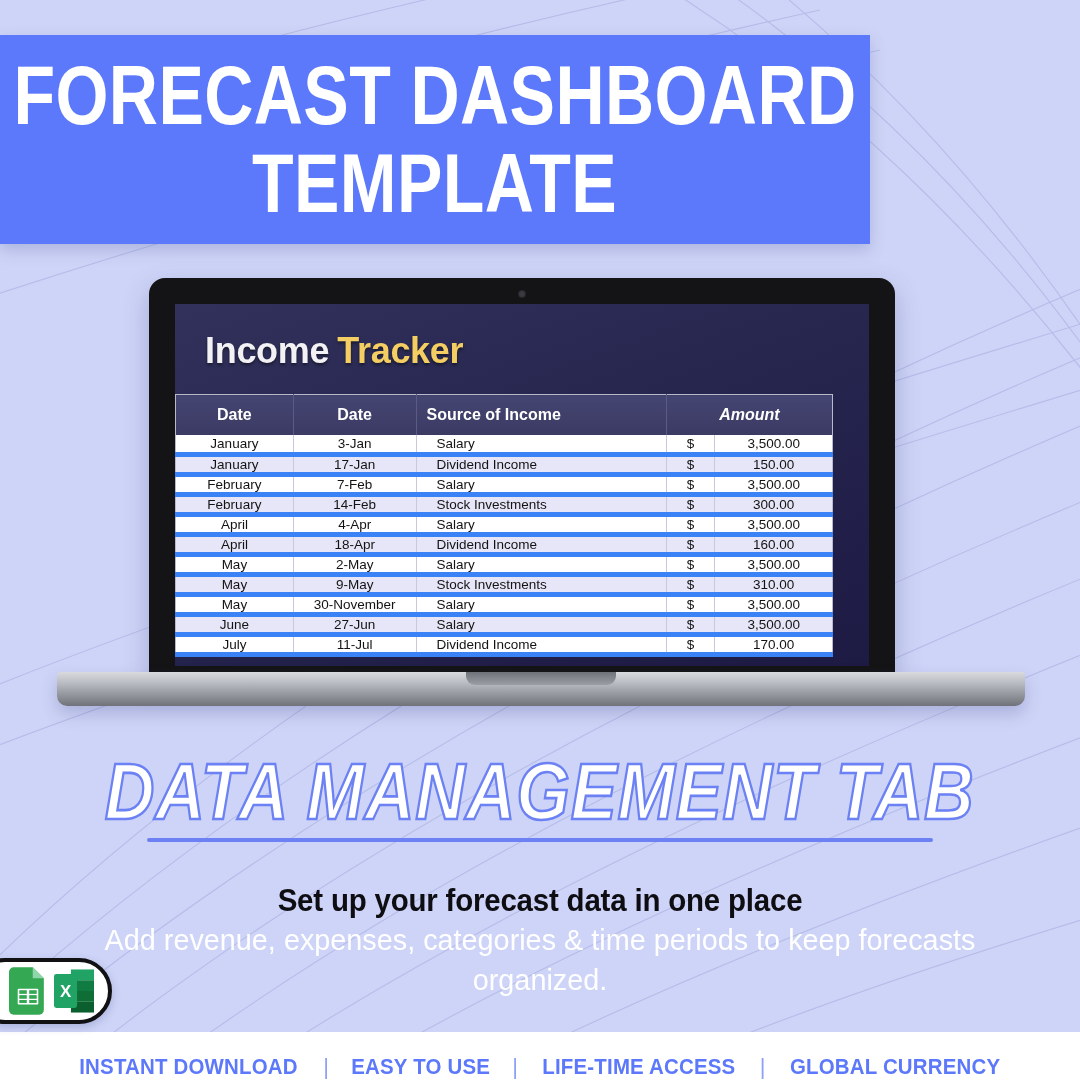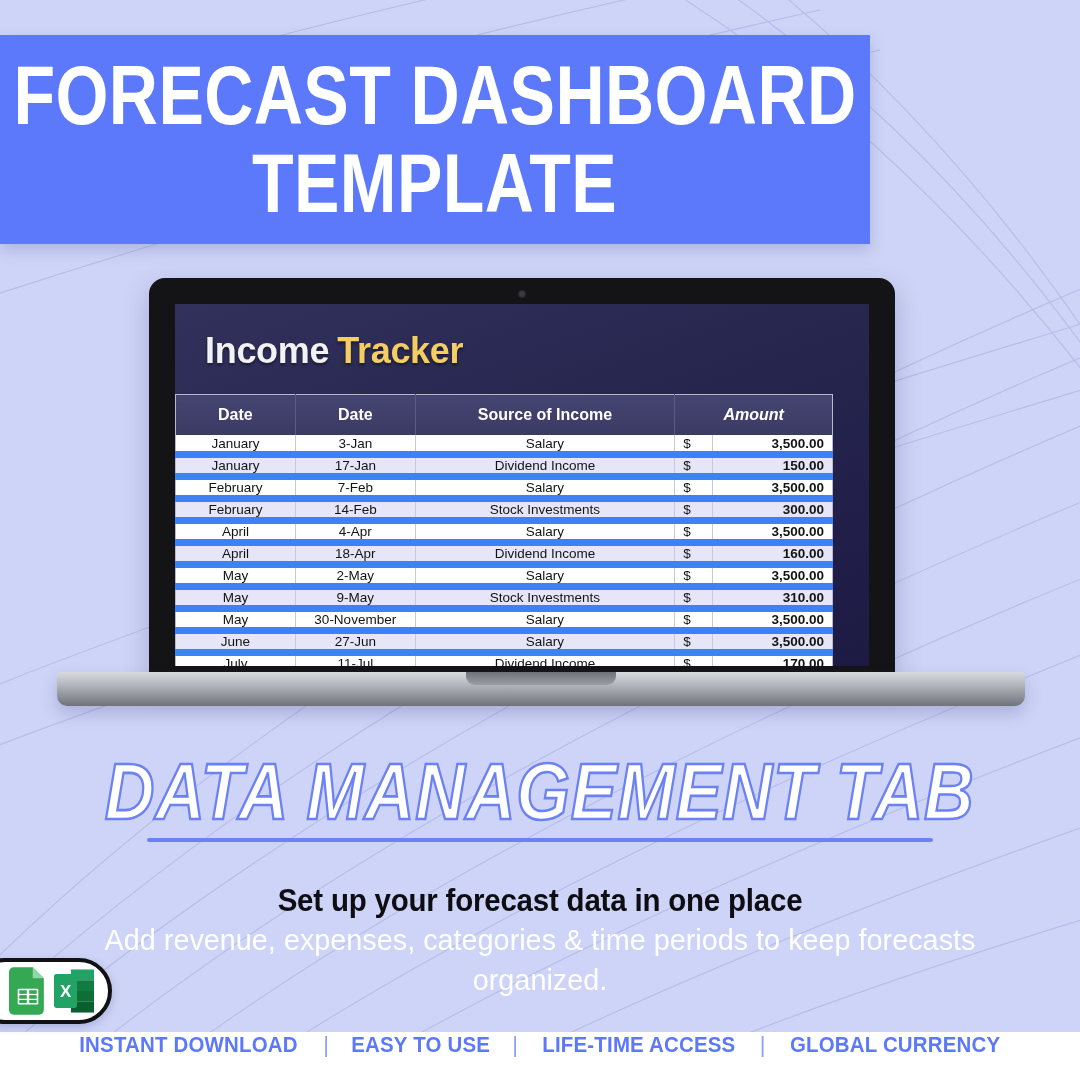--- a/index.html
+++ b/index.html
@@ -82,34 +82,34 @@
     background:#ffffff;
   }
   .sheet-table th {
     background:linear-gradient(180deg,#454572 0%,#3a3a63 100%);
     color:#ffffff; font-weight:700; font-size:16px;
     height:32px; padding:11px 10px;
     border-right:1px solid #5b5b86;
   }
   .sheet-table th:last-child { border-right:none;font-style:italic; }
   .sheet-table td {
-    height:19.7px; padding:0 8px;
+    height:19.7px; padding:0 20px;
     border-right:1px solid #c9c9da;
-    border-bottom:7px solid #3b82f6;
+    border-bottom:5px solid #3b82f6;
     white-space:nowrap; overflow:hidden;
   }
   .sheet-table td:last-child { border-right:none; }
   .sheet-table tbody tr:nth-child(even) { background:#e6e6f8; }
   .sheet-table tbody tr:nth-child(odd)  { background:#ffffff; }
 
   .c-month  { width:120px; text-align:center; }
   .c-date   { width:120px; text-align:center; }
-  .c-source { width:260px; text-align:center; padding-left:10px; }
+  .c-source { width:260px; text-align:left; padding-left:10px; }
   .c-cur    { width:38px;  text-align:left; padding-left:9px; }
-  .c-amt    { width:120px; text-align:right; padding-right:11px;font-weight:bold; }
+  .c-amt    { width:120px; text-align:center; padding-right:11px; }
 
   
   .outline-wrap {
     position:absolute; left:0; top:752px; width:1080px; z-index:4;
     text-align:center;
     font-style:italic;
   }
   .outline-title {
     display:inline-block;
     font-size:80px; font-weight:700; letter-spacing:1px;
@@ -145,21 +145,21 @@
     border-radius:34px;
     display:flex; align-items:center; justify-content:flex-end;
     gap:7px; padding-right:14px;
     box-shadow:0 3px 8px rgba(60,70,130,.25);
   }
 
   
   .footer {
     position:absolute; left:0; bottom:0; width:1080px; height:48px;
     background:#ffffff; z-index:5;
-    display:flex; align-items:flex-start; justify-content:center;
+    display:flex; align-items:flex-end; justify-content:center;
     gap:17px;
   }
   .footer-item {
     color:#5c78fb; font-size:22px; font-weight:700; letter-spacing:.2px;
     transform:scaleX(.93); white-space:nowrap;
   }
   .footer-sep {
     color:#8fa0f9; font-size:22px; font-weight:400;
   }
 </style>

